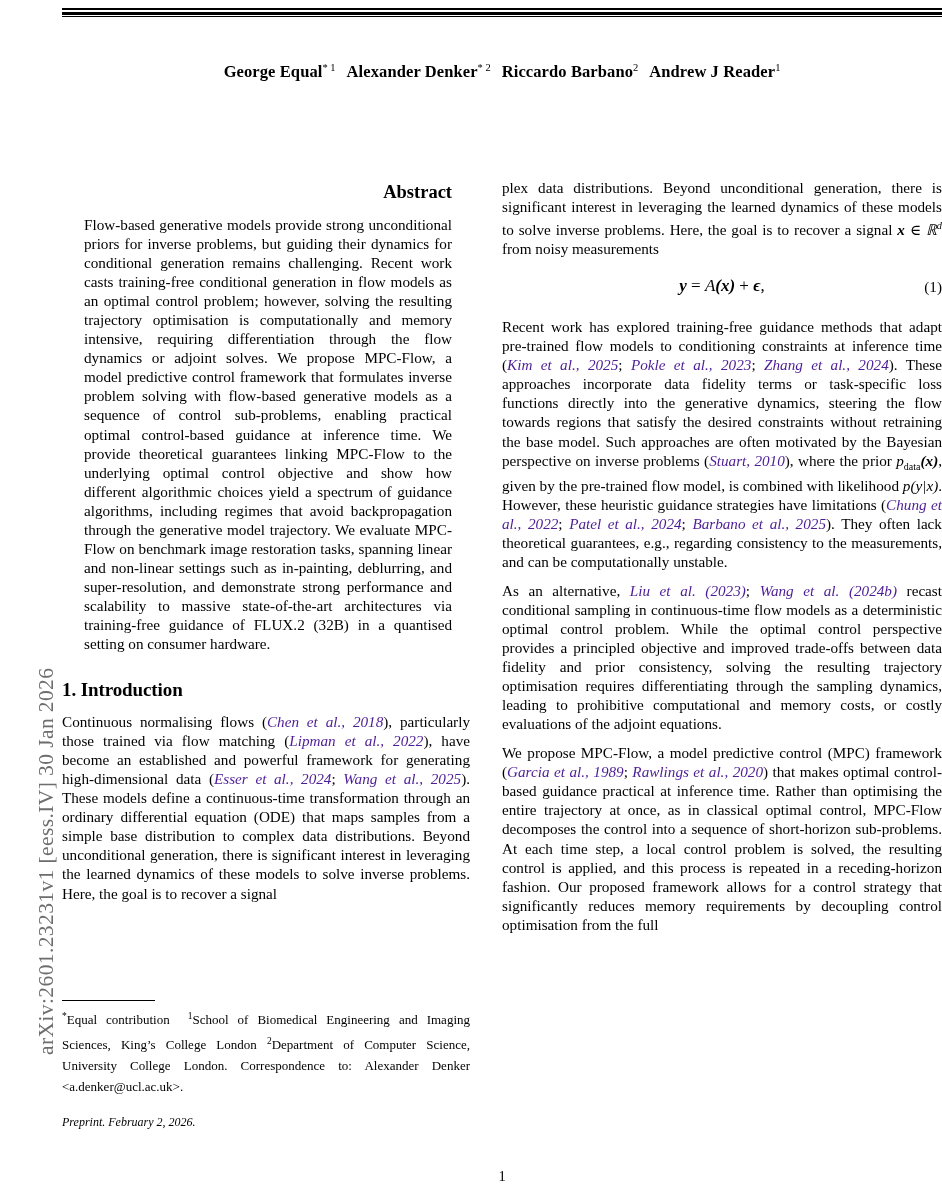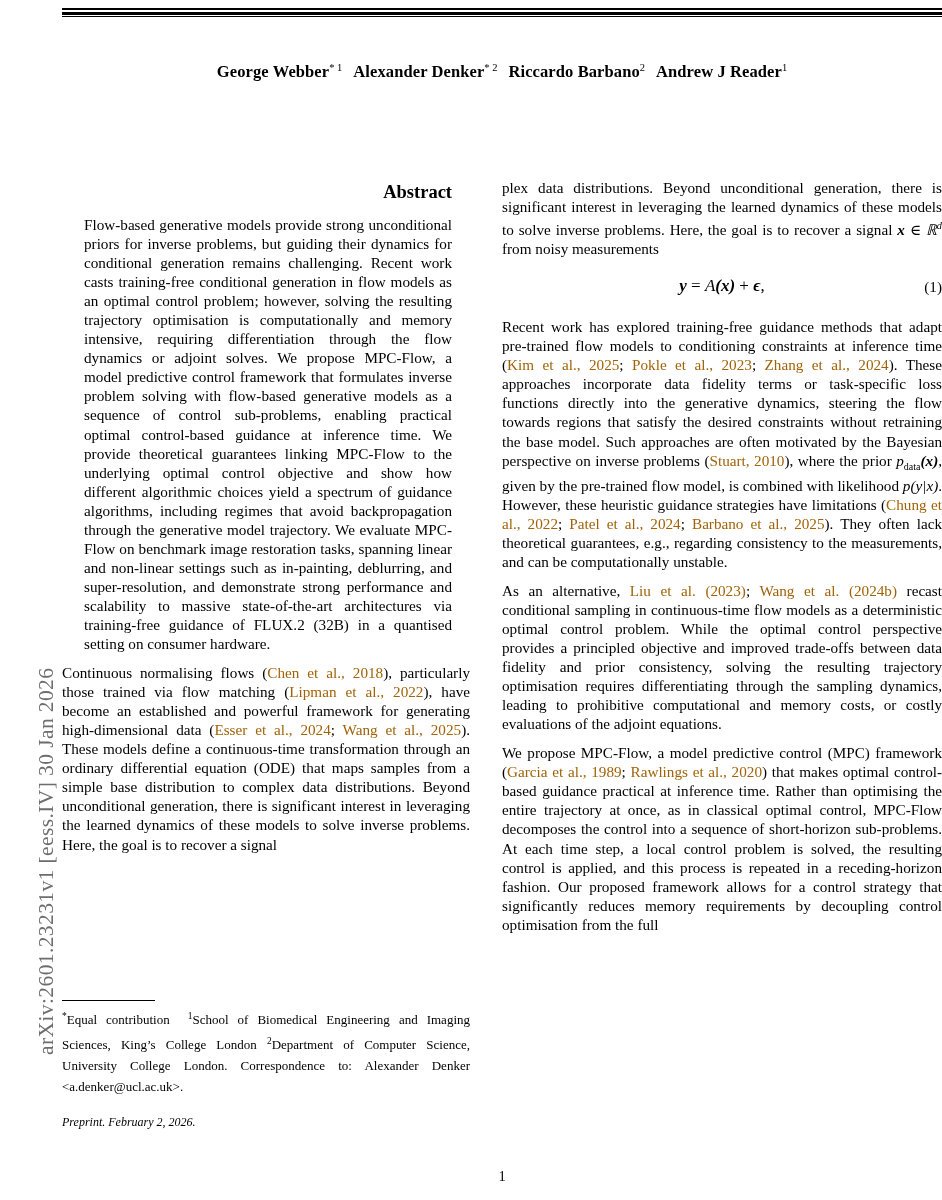--- a/index.html
+++ b/index.html
@@ -149,22 +149,23 @@
   
   .mi  { font-style: italic; }
   .mbf { font-weight: bold; font-style: italic; }
   .cal { font-style: italic; font-family: "Liberation Serif", "DejaVu Serif", serif; }
   .bb  { font-style: italic; }
   sup.m { font-size: 0.68em; vertical-align: super; font-style: italic; }
   sub.m { font-size: 0.66em; vertical-align: sub; font-style: normal; }
 
   
   .cite {
-    color: #a16207;
+    color: #4c1d95;
     text-decoration: none;
+    font-style: italic;
   }
 
   
   #footnote {
     position: absolute;
     left: 0;
     bottom: 58px;
     width: 408px;
   }
   #footnote-rule {
@@ -204,31 +205,32 @@
 <div id="arxiv-spine">
   <div id="arxiv-stamp">arXiv:2601.23231v1  [eess.IV]  30 Jan 2026</div>
 </div>
 
 <div id="page">
 
   <div id="title-block">
     <div class="rule-double"></div>
     <div class="rule-double"></div>
     <div id="authors">
-      <span><span>George Webber</span><span class="sup">* 1</span></span><span class="gap"></span><span><span>Alexander Denker</span><span class="sup">* 2</span></span><span class="gap"></span><span><span>Riccardo Barbano</span><span class="sup">2</span></span><span class="gap"></span><span><span>Andrew J Reader</span><span class="sup">1</span></span>
+      <span><span>George Equal</span><span class="sup">* 1</span></span><span class="gap"></span><span><span>Alexander Denker</span><span class="sup">* 2</span></span><span class="gap"></span><span><span>Riccardo Barbano</span><span class="sup">2</span></span><span class="gap"></span><span><span>Andrew J Reader</span><span class="sup">1</span></span>
     </div>
   </div>
 
   <div id="col-left">
 
     <div class="abstract-wrap">
       <h2 class="abstract-head">Abstract</h2>
       <p class="body">Flow-based generative models provide strong unconditional priors for inverse problems, but guiding their dynamics for conditional generation remains challenging. Recent work casts training-free conditional generation in flow models as an optimal control problem; however, solving the resulting trajectory optimisation is computationally and memory intensive, requiring differentiation through the flow dynamics or adjoint solves. We propose MPC-Flow, a model predictive control framework that formulates inverse problem solving with flow-based generative models as a sequence of control sub-problems, enabling practical optimal control-based guidance at inference time. We provide theoretical guarantees linking MPC-Flow to the underlying optimal control objective and show how different algorithmic choices yield a spectrum of guidance algorithms, including regimes that avoid backpropagation through the generative model trajectory. We evaluate MPC-Flow on benchmark image restoration tasks, spanning linear and non-linear settings such as in-painting, deblurring, and super-resolution, and demonstrate strong performance and scalability to massive state-of-the-art architectures via training-free guidance of FLUX.2 (32B) in a quantised setting on consumer hardware.</p>
     </div>
 
+    <h2 class="section-head">1. Introduction</h2>
 
     <p class="body"><span>Continuous normalising flows (</span><a class="cite" href="#">Chen et al., 2018</a><span>), particularly those trained via flow matching (</span><a class="cite" href="#">Lipman et al., 2022</a><span>), have become an established and powerful framework for generating high-dimensional data (</span><a class="cite" href="#">Esser et al., 2024</a><span>; </span><a class="cite" href="#">Wang et al., 2025</a><span>). These models define a continuous-time transformation through an ordinary differential equation (ODE) that maps samples from a simple base distribution to complex data distributions. Beyond unconditional generation, there is significant interest in leveraging the learned dynamics of these models to solve inverse problems. Here, the goal is to recover a signal </span></p>
 
     <div id="footnote">
       <div id="footnote-rule"></div>
       <p class="footnote-text"><span class="sup">*</span><span>Equal contribution</span>&nbsp; <span class="sup">1</span><span>School of Biomedical Engineering and Imaging Sciences, King’s College London </span><span class="sup">2</span><span>Department of Computer Science, University College London.  Correspondence to: Alexander Denker &lt;a.denker@ucl.ac.uk&gt;.</span></p>
       <p class="preprint">Preprint. February 2, 2026.</p>
     </div>
   </div>
 

